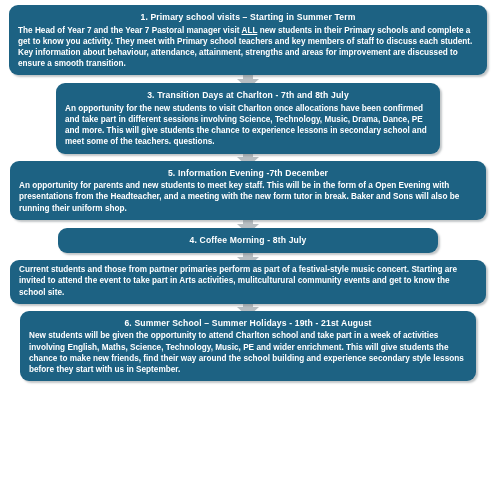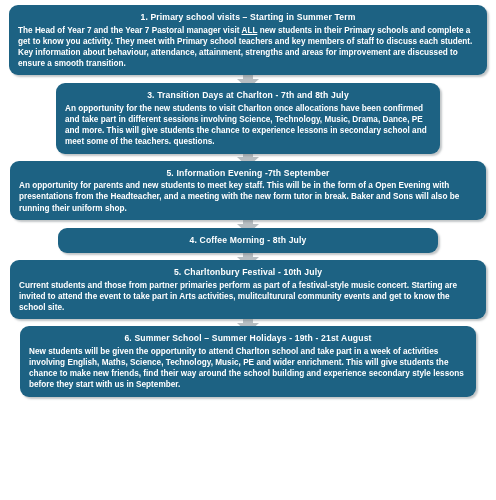--- a/index.html
+++ b/index.html
@@ -91,42 +91,41 @@
     <div class="step-body">An opportunity for the new students to visit Charlton once allocations have been confirmed and take part in different sessions involving Science, Technology, Music, Drama, Dance, PE and more. This will give students the chance to experience lessons in secondary school and meet some of the teachers. questions.</div>
   </div>
 
   <div class="arrow-wrap gap2">
     <svg class="arrow" width="24" height="22" viewBox="0 0 24 22" aria-hidden="true">
       <polygon points="7,0 17,0 17,11 23,11 12,21 1,11 7,11" fill="#b8bec2"></polygon>
     </svg>
   </div>
 
   <div class="step s3">
-    <div class="step-title">5. Information Evening  -7th  September</div>
+    <div class="step-title">5. Information Evening  -7th  December</div>
     <div class="step-body">An opportunity for parents and new students to meet key staff. This will be in the form of a Open Evening with presentations from the Headteacher, and a meeting with the new form tutor in break. Baker and Sons will also be running their uniform shop.</div>
   </div>
 
   <div class="arrow-wrap gap3">
     <svg class="arrow" width="24" height="22" viewBox="0 0 24 22" aria-hidden="true">
       <polygon points="7,0 17,0 17,11 23,11 12,21 1,11 7,11" fill="#b8bec2"></polygon>
     </svg>
   </div>
 
   <div class="step s4">
     <div class="step-title">4. Coffee Morning -  8th July</div>
   </div>
 
   <div class="arrow-wrap gap4">
     <svg class="arrow" width="24" height="22" viewBox="0 0 24 22" aria-hidden="true">
       <polygon points="7,0 17,0 17,11 23,11 12,21 1,11 7,11" fill="#b8bec2"></polygon>
     </svg>
   </div>
 
   <div class="step s5">
-    <div class="step-title">5.  Charltonbury Festival - 10th July</div>
     <div class="step-body">Current students and those from partner primaries perform as part of a festival-style music concert. Starting are invited to attend the event to take part in Arts activities, mulitculturural community events and get to know the school site.</div>
   </div>
 
   <div class="arrow-wrap gap5">
     <svg class="arrow" width="24" height="22" viewBox="0 0 24 22" aria-hidden="true">
       <polygon points="7,0 17,0 17,11 23,11 12,21 1,11 7,11" fill="#b8bec2"></polygon>
     </svg>
   </div>
 
   <div class="step s6">

